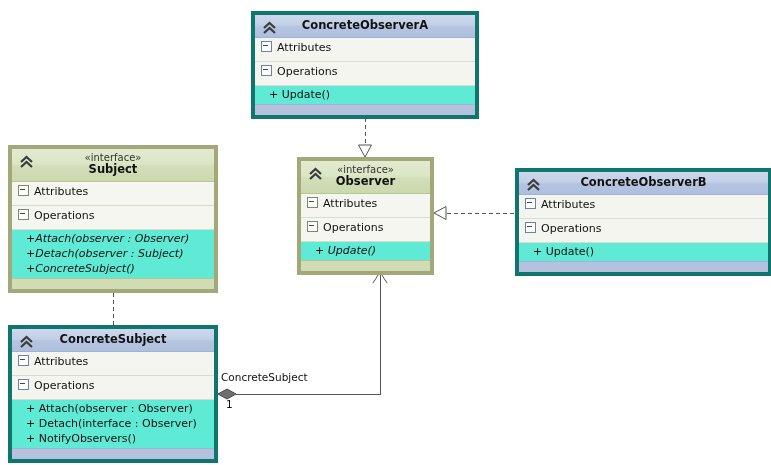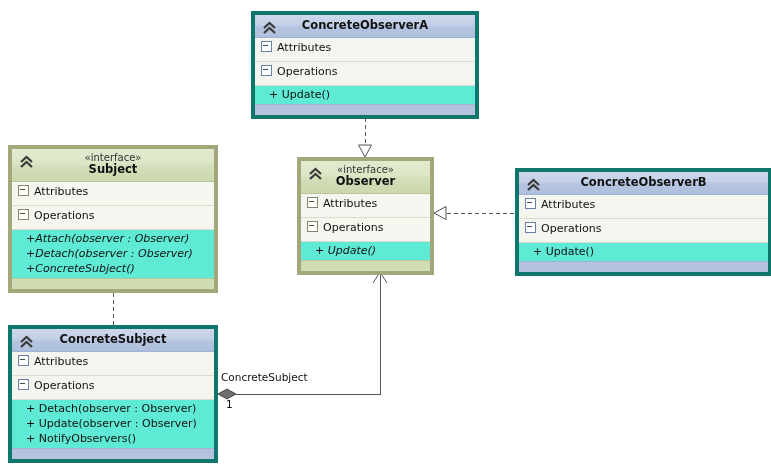--- a/index.html
+++ b/index.html
@@ -130,21 +130,21 @@
       <span class="cname">Subject</span>
     </div>
     <div class="compart">
       <span class="exp"></span><span>Attributes</span>
     </div>
     <div class="compart">
       <span class="exp"></span><span>Operations</span>
     </div>
     <div class="members">
       <div class="member">+Attach(observer : Observer)</div>
-      <div class="member">+Detach(observer : Observer)</div>
+      <div class="member">+Detach(observer : Subject)</div>
       <div class="member">+ConcreteSubject()</div>
     </div>
     <div class="foot"></div>
   </div>
 
   <div class="uml iface" style="left:297px;top:157px;width:137px;">
     <div class="hdr">
       <svg class="chev" viewBox="0 0 15 14">
         <polyline points="2,7 7.5,2 13,7" fill="none" stroke="#3b3b3b" stroke-width="2.2"></polyline>
         <polyline points="2,12 7.5,7 13,12" fill="none" stroke="#3b3b3b" stroke-width="2.2"></polyline>
@@ -192,20 +192,20 @@
       </svg>
       <span class="cname">ConcreteSubject</span>
     </div>
     <div class="compart">
       <span class="exp"></span><span>Attributes</span>
     </div>
     <div class="compart">
       <span class="exp"></span><span>Operations</span>
     </div>
     <div class="members">
-      <div class="member">+ Detach(observer : Observer)</div>
-      <div class="member">+ Update(observer : Observer)</div>
+      <div class="member">+ Attach(observer : Observer)</div>
+      <div class="member">+ Detach(interface : Observer)</div>
       <div class="member">+ NotifyObservers()</div>
     </div>
     <div class="foot"></div>
   </div>
 
 </div>
 
 </body></html>

